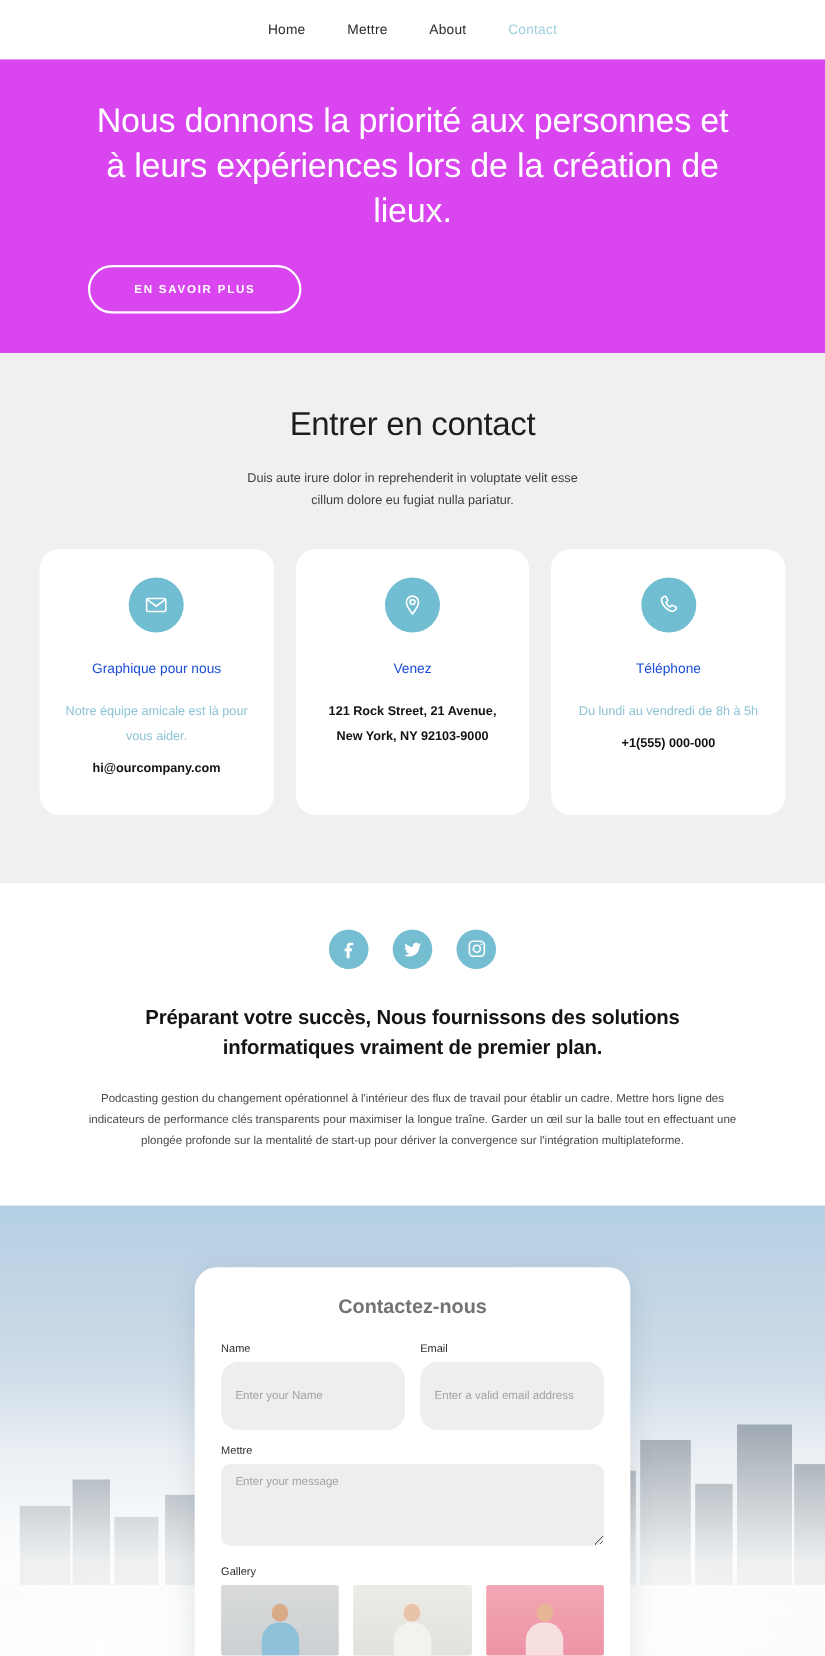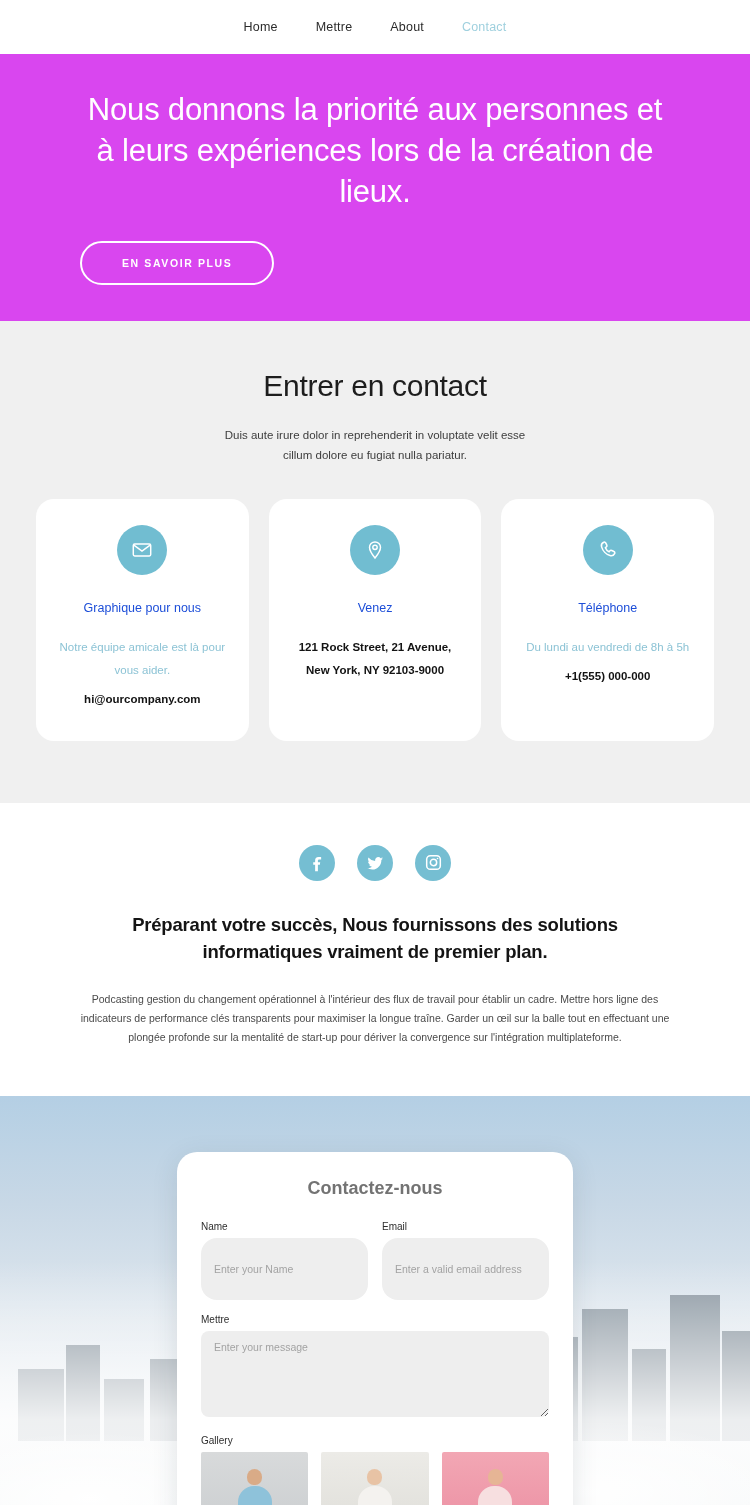--- a/index.html
+++ b/index.html
@@ -193,21 +193,21 @@
     border: none;
     border-radius: 16px;
     font-size: 10.5px;
     color: #333;
     padding: 25px 13px;
     font-family: "Liberation Sans", sans-serif;
   }
   .text-input::placeholder, .text-area::placeholder { color: #a3a3a3; }
   .text-area {
     border-radius: 8px;
-    height: 86px;
+    height: 74px;
     resize: vertical;
     padding: 10px 13px;
   }
   .msg-field { margin-top: 14px; }
   .gallery-block { margin-top: 14px; }
   .gallery-grid { display: flex; gap: 13px; margin-top: 4px; }
   .gallery-item { flex: 1; }
   .thumb {
     width: 100%; height: 64px;
     border-radius: 2px;

